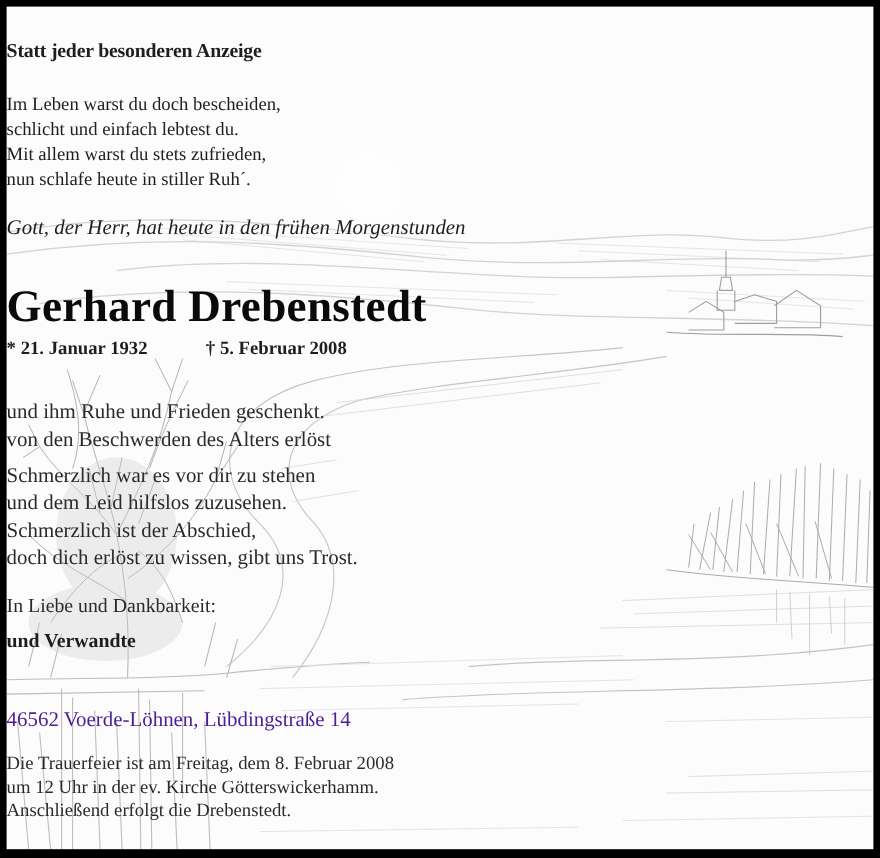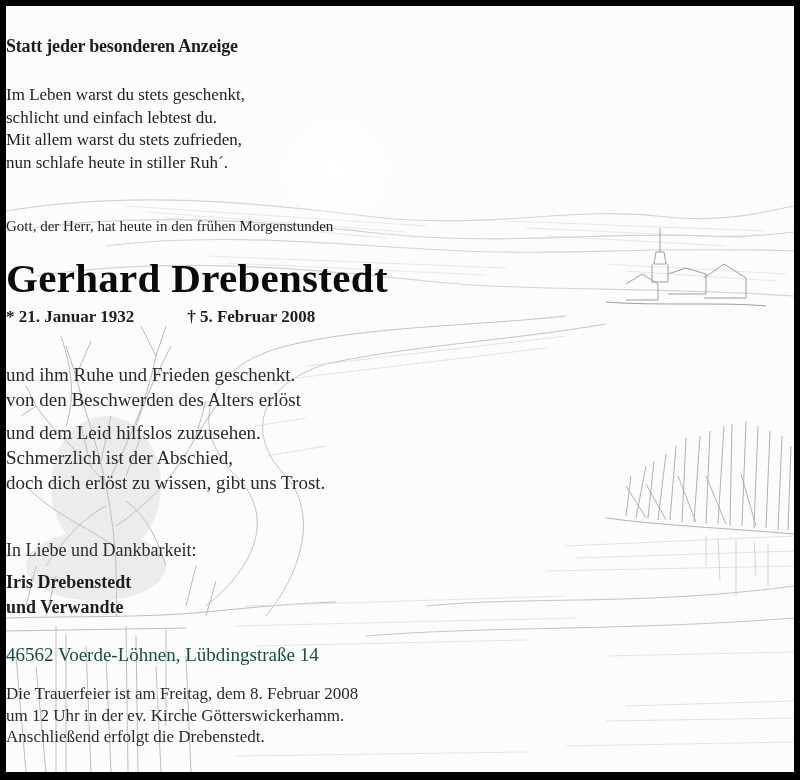--- a/index.html
+++ b/index.html
@@ -13,30 +13,30 @@
     }
     .sketch { position: absolute; left: 0; top: 0; width: 788px; height: 766px; }
     .text-layer {
       position: absolute; left: 0; top: 0; width: 800px; height: 766px;
       font-family: "Liberation Serif", "DejaVu Serif", serif;
       color: #1e1e1e; text-align: left;
     }
     .line { position: absolute; left: 0; width: 788px; white-space: nowrap; }
     .heading { top: 30px; font-size: 18px; font-weight: bold; letter-spacing: -0.2px; }
     .poem { top: 78px; font-size: 17px; line-height: 22.5px; }
-    .intro { top: 212px; font-size: 15px; }
+    .intro { top: 191px; font-size: 19px; font-style: italic; }
     .name { top: 248px; font-size: 41px; font-weight: bold; letter-spacing: 0.3px; color: #0a0a0a; }
     .dates { top: 301px; font-size: 17px; font-weight: bold; }
     .dates span { display: inline-block; }
     .dates .born { margin-right: 53px; }
     .block1 { top: 356px; font-size: 19px; line-height: 25px; color: #2a2a2a; }
     .block2 { top: 414px; font-size: 19px; line-height: 25px; color: #2a2a2a; }
     .thanks { top: 534px; font-size: 18px; color: #2a2a2a; }
     .family { top: 564px; font-size: 18px; font-weight: bold; line-height: 25px; }
-    .address { top: 638px; font-size: 19px; color: #14532d; }
+    .address { top: 638px; font-size: 19px; color: #4c1d95; }
     .service { top: 677px; font-size: 17px; line-height: 21.5px; color: #2a2a2a; }
   </style>
 </head>
 <body>
 
 <div class="card">
 
   <svg class="sketch" viewBox="0 0 788 766" xmlns="http://www.w3.org/2000/svg">
     <defs>
       <radialGradient id="sun" cx="50%" cy="50%" r="50%">
@@ -116,49 +116,49 @@
 
     <g stroke="#e0e0e0" stroke-width="0.8">
       <path d="M240 600 L560 590 M230 620 L570 612 M250 640 L520 634 M600 650 L788 646 M560 740 L788 736 M230 750 L520 746"></path>
     </g>
   </svg>
 
   <div class="text-layer">
     <div class="line heading">Statt jeder besonderen Anzeige</div>
 
     <div class="line poem">
-      <div>Im Leben warst du stets geschenkt,</div>
+      <div>Im Leben warst du doch bescheiden,</div>
       <div>schlicht und einfach lebtest du.</div>
       <div>Mit allem warst du stets zufrieden,</div>
       <div>nun schlafe heute in stiller Ruh´.</div>
     </div>
 
     <div class="line intro">Gott, der Herr, hat heute in den frühen Morgenstunden</div>
 
     <div class="line name">Gerhard Drebenstedt</div>
 
     <div class="line dates">
       <span class="born">* 21. Januar 1932</span><span class="died">† 5. Februar 2008</span>
     </div>
 
     <div class="line block1">
       <div>und ihm Ruhe und Frieden geschenkt.</div>
       <div>von den Beschwerden des Alters erlöst</div>
     </div>
 
     <div class="line block2">
+      <div>Schmerzlich war es vor dir zu stehen</div>
       <div>und dem Leid hilfslos zuzusehen.</div>
       <div>Schmerzlich ist der Abschied,</div>
       <div>doch dich erlöst zu wissen, gibt uns Trost.</div>
     </div>
 
     <div class="line thanks">In Liebe und Dankbarkeit:</div>
 
     <div class="line family">
-      <div>Iris Drebenstedt</div>
       <div>und Verwandte</div>
     </div>
 
     <div class="line address">46562 Voerde-Löhnen, Lübdingstraße 14</div>
 
     <div class="line service">
       <div>Die Trauerfeier ist am Freitag, dem 8. Februar 2008</div>
       <div>um 12 Uhr in der ev. Kirche Götterswickerhamm.</div>
       <div>Anschließend erfolgt die Drebenstedt.</div>
     </div>

